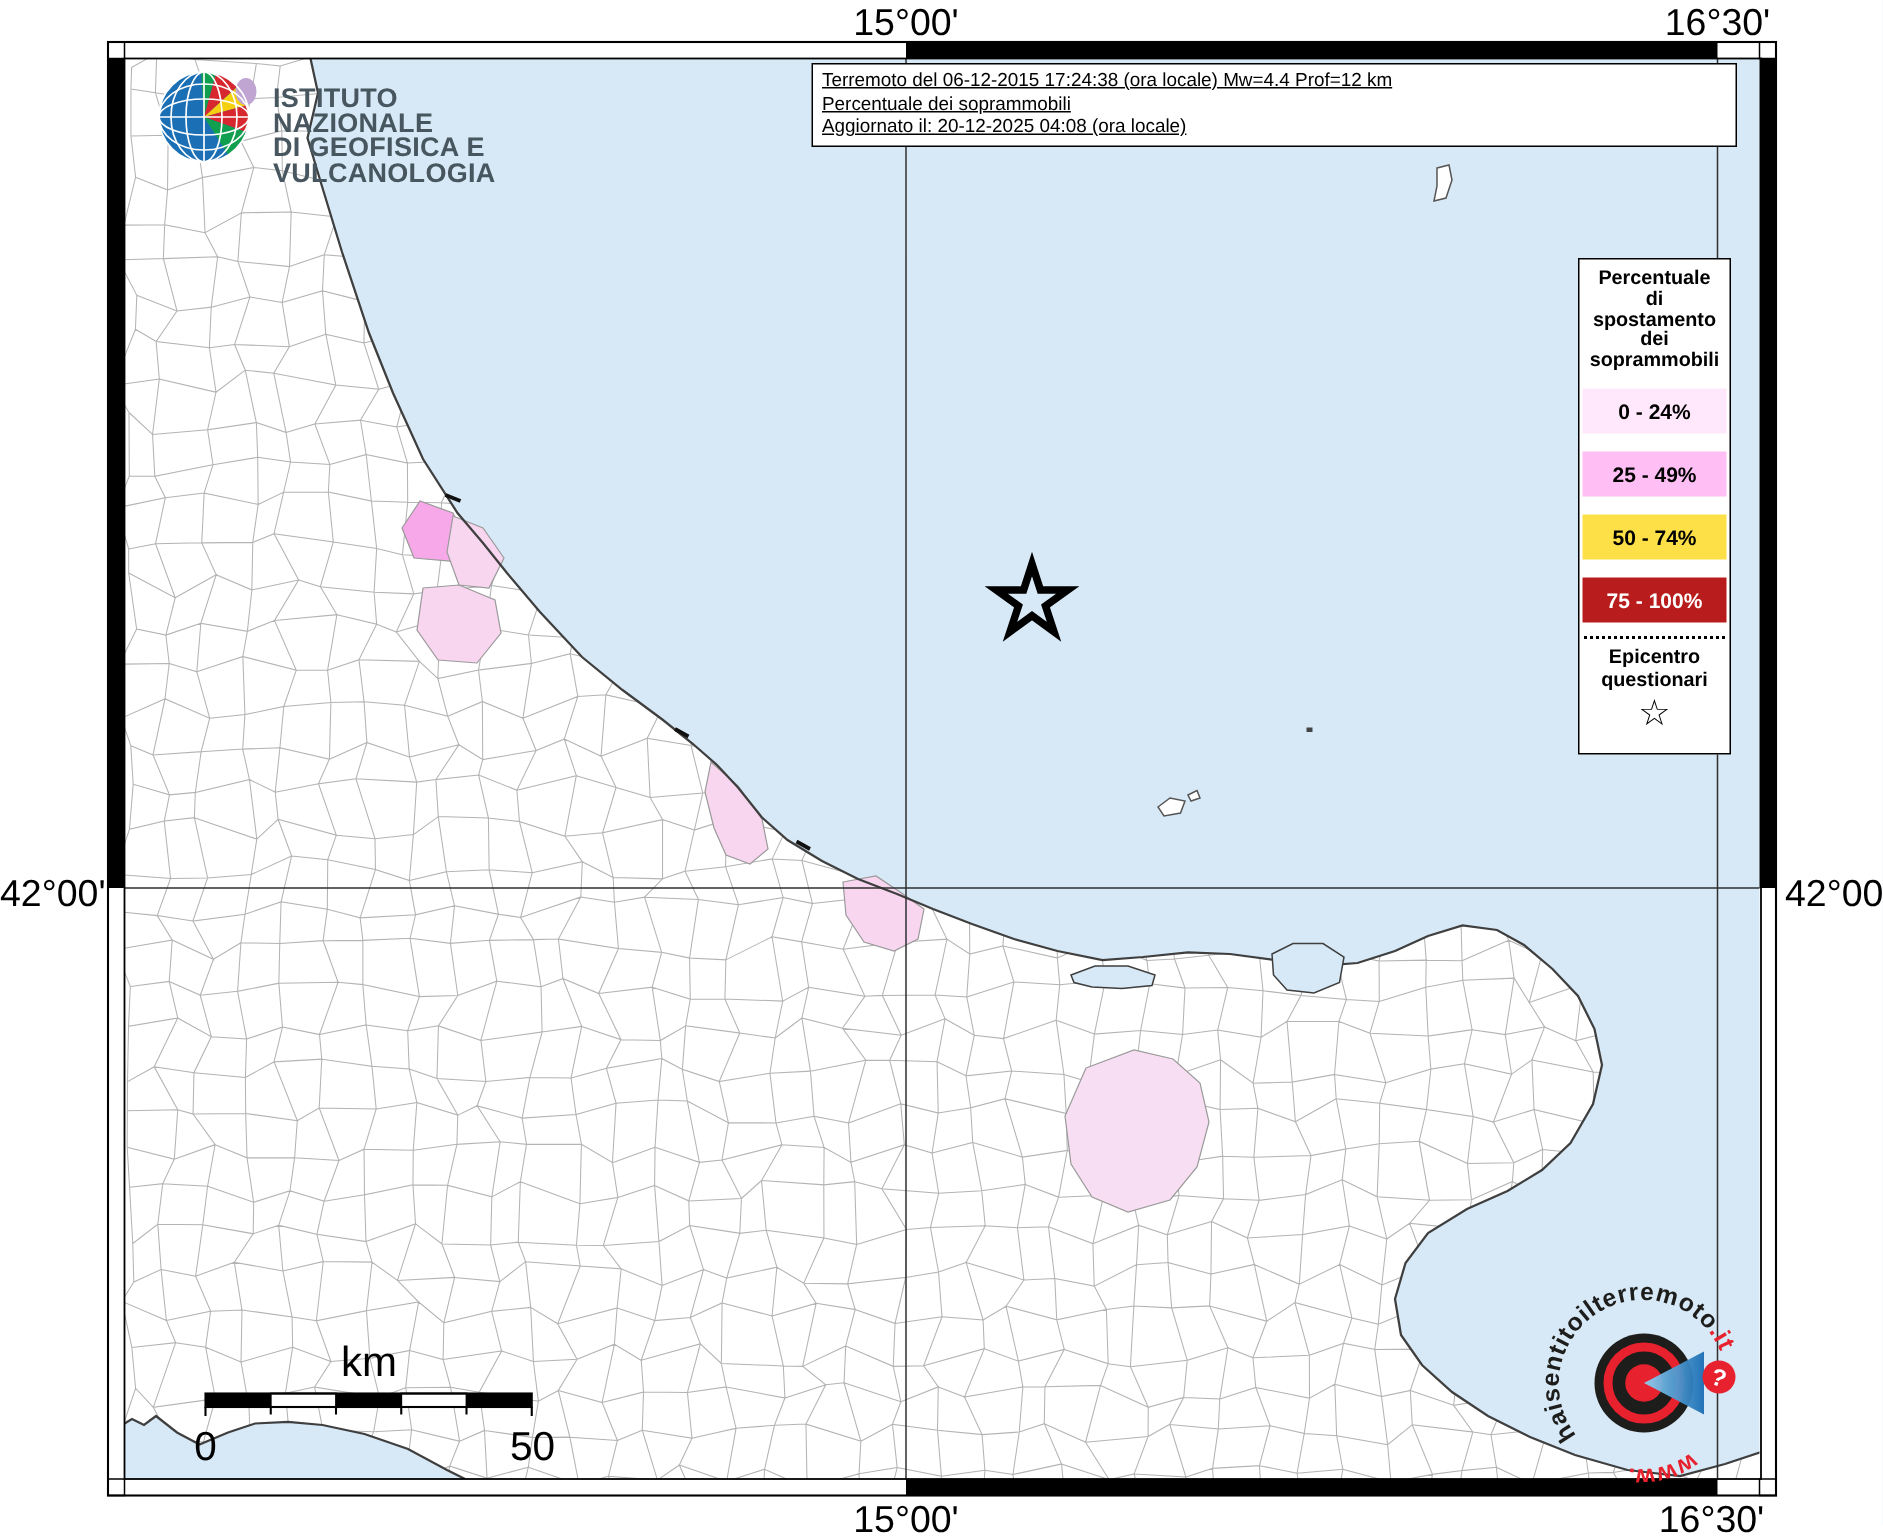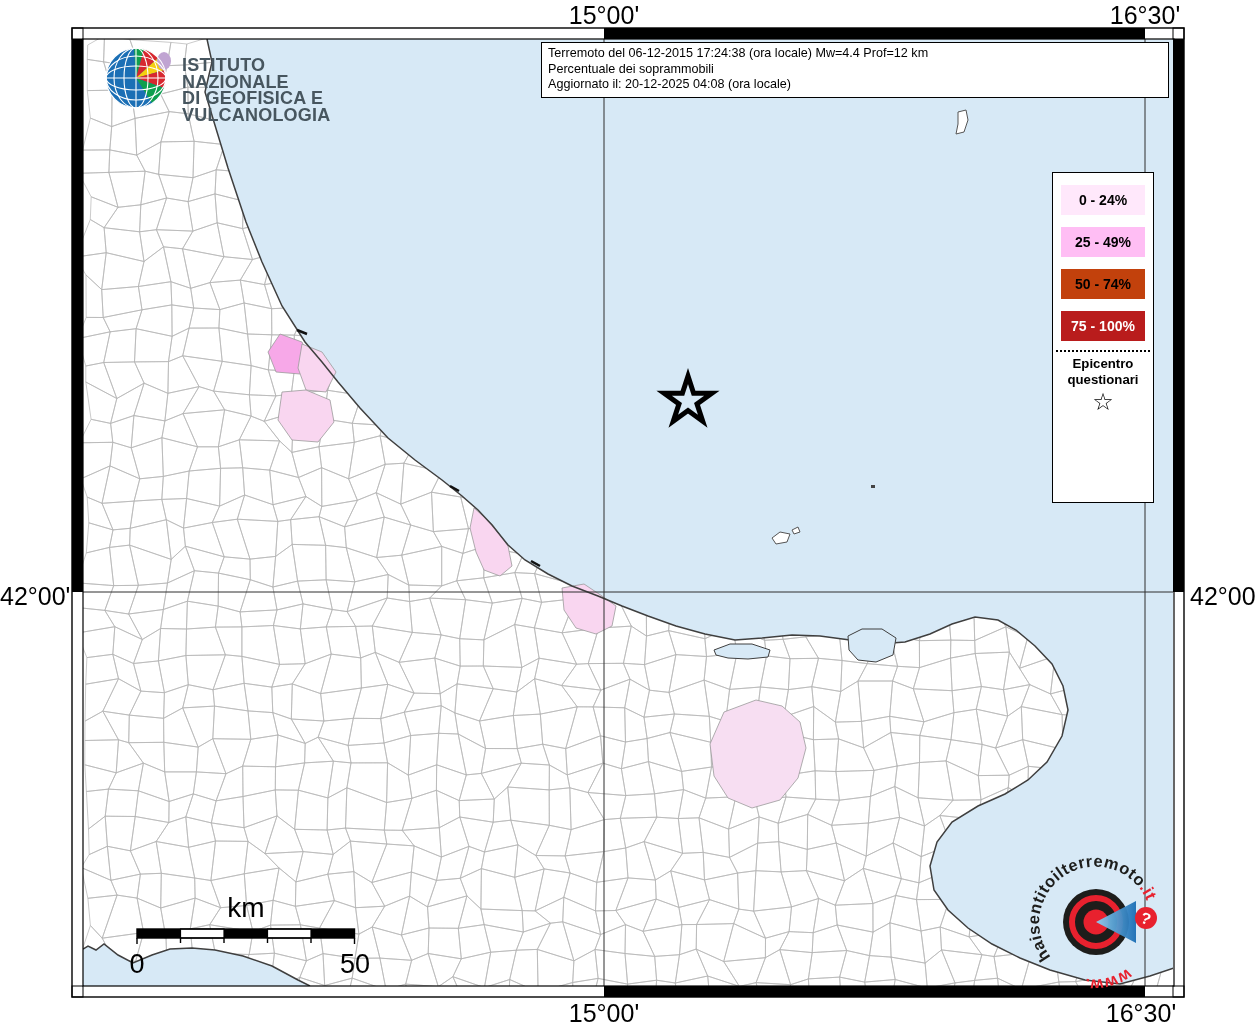--- a/index.html
+++ b/index.html
@@ -4,30 +4,30 @@
 <style>
   html,body{margin:0;padding:0;background:#fff;}
   .stage{position:relative;width:1255px;height:1024px;background:#ffffff;
          font-family:"Liberation Sans",sans-serif;overflow:hidden;}
   .stage svg{position:absolute;left:0;top:0;}
   .overlay{position:absolute;z-index:3;}
   .axis-label{font-size:25px;color:#000;text-align:center;white-space:nowrap;}
   .axis-left{text-align:right;}
   .axis-right{text-align:left;}
   .info-box{left:541px;top:42px;width:604px;background:#fff;border:1.6px solid #000;
-            padding:3px 16px 4px 6px;font-size:12.6px;line-height:15.6px;color:#000;
-            white-space:nowrap;overflow:hidden;}
+            padding:3px 5px 4px 6px;font-size:12.6px;line-height:15.6px;color:#000;
+            white-space:nowrap;overflow:hidden;text-decoration:underline;}
   .info-box .line3{font-size:11.9px;letter-spacing:-0.25px;}
   .ingv{left:98px;top:44px;width:260px;height:66px;}
   .ingv-text{position:absolute;left:84px;top:13px;color:#47565f;font-weight:bold;
              font-size:18px;line-height:16.5px;letter-spacing:0.2px;white-space:pre-line;}
   .legend{left:1052px;top:172px;width:102px;height:331px;background:#fff;border:1.3px solid #000;
           box-sizing:border-box;text-align:center;color:#000;}
   .legend-title{font-weight:bold;font-size:13.2px;line-height:13.8px;margin-top:5px;white-space:pre-line;}
-  .swatch{width:84px;height:30px;margin:12px auto 0 auto;font-weight:bold;font-size:14px;
+  .swatch{width:96px;height:30px;margin:12px auto 0 auto;font-weight:bold;font-size:14px;
           line-height:30px;text-align:center;}
   .legend-divider{border-top:2px dotted #000;margin:9px 3px 0 3px;height:0;}
   .legend-epi{font-weight:bold;font-size:13.2px;line-height:15.5px;margin-top:4px;white-space:pre-line;}
   .legend-star{font-size:24px;line-height:26px;margin-top:2px;}
 </style>
 </head>
 <body>
 
 <div class="stage">
 
@@ -166,27 +166,32 @@
 DI GEOFISICA E VULCANOLOGIA</div>
   </div>
 
   <div class="overlay info-box">
     <div>Terremoto del 06-12-2015 17:24:38 (ora locale) Mw=4.4 Prof=12 km</div>
     <div>Percentuale dei soprammobili</div>
     <div>Aggiornato il: 20-12-2025 04:08 (ora locale)</div>
   </div>
 
   <div class="overlay legend">
+    <div class="legend-title">Percentuale
+di
+spostamento
+dei
+soprammobili</div>
     <div class="swatch" style="background-color: rgb(255, 232, 251);">
       <span style="color: rgb(0, 0, 0);">0 - 24%</span>
     </div>
     <div class="swatch" style="background-color: rgb(255, 190, 244);">
       <span style="color: rgb(0, 0, 0);">25 - 49%</span>
     </div>
-    <div class="swatch" style="background-color: #c2410c;">
+    <div class="swatch" style="background-color: #fde047;">
       <span style="color: rgb(0, 0, 0);">50 - 74%</span>
     </div>
     <div class="swatch" style="background-color: #b91c1c;">
       <span style="color: rgb(255, 255, 255);">75 - 100%</span>
     </div>
     <div class="legend-divider"></div>
     <div class="legend-epi">Epicentro
 questionari</div>
     <div class="legend-star">☆</div>
   </div>

